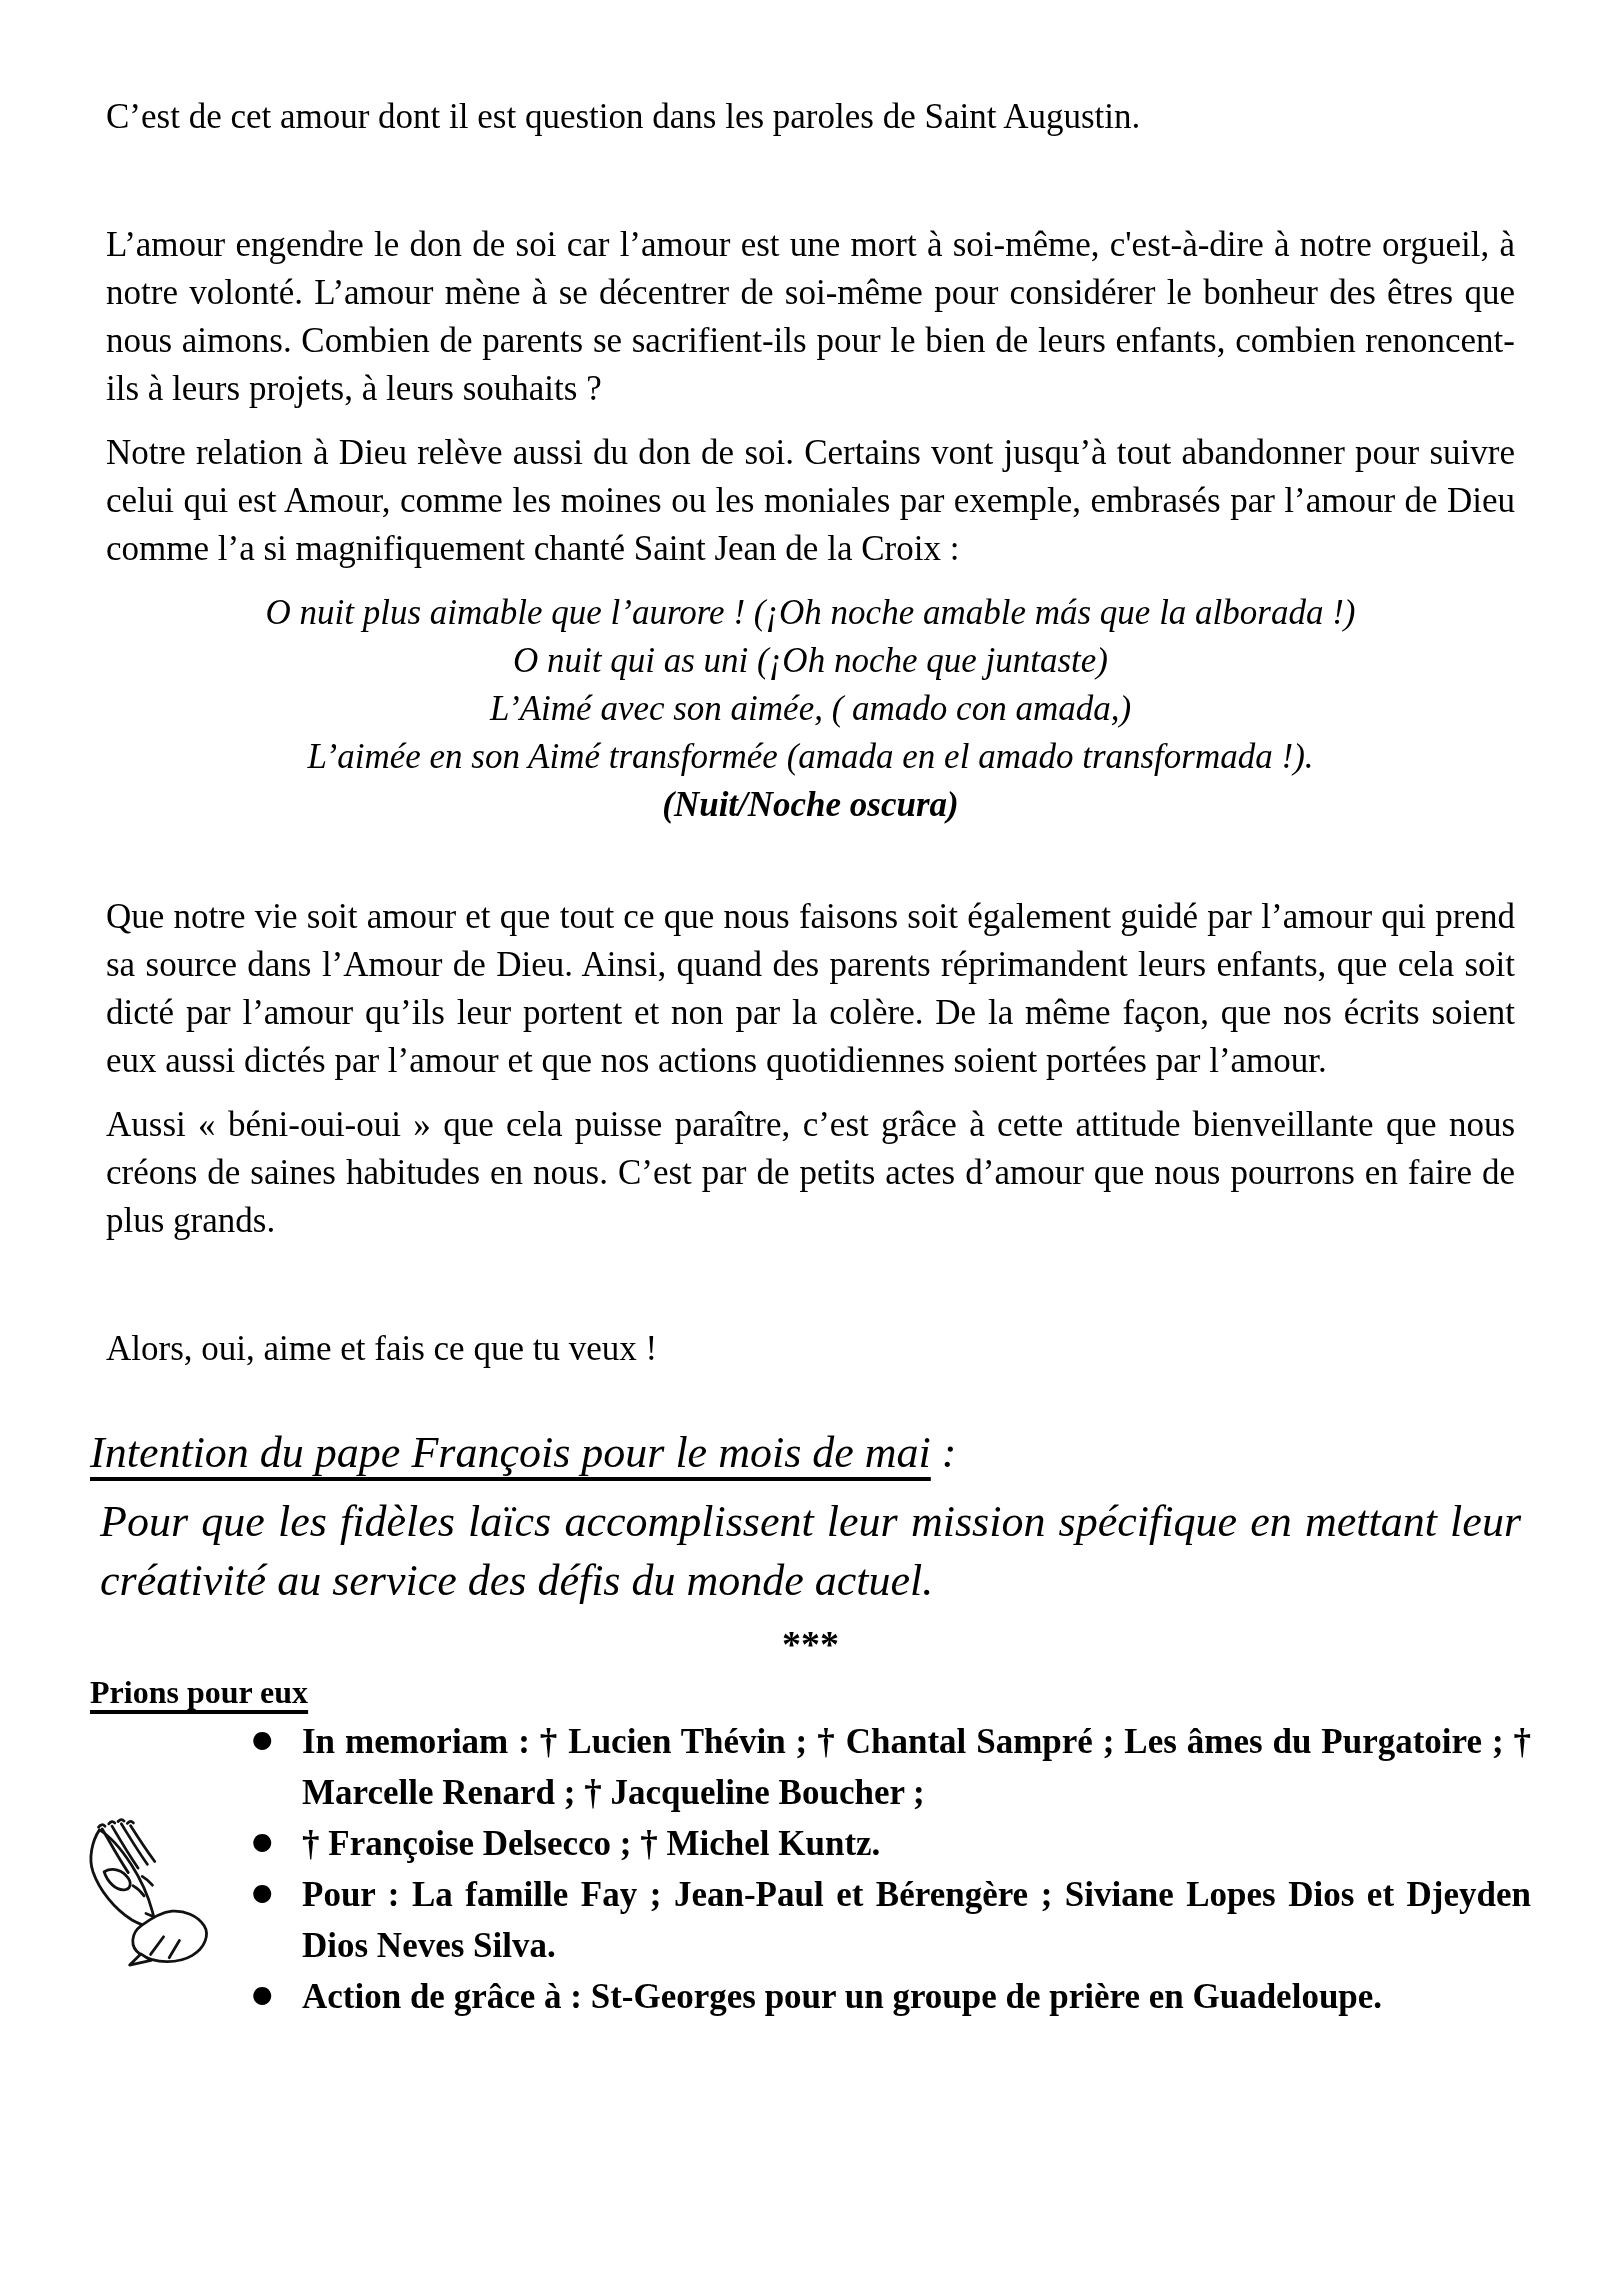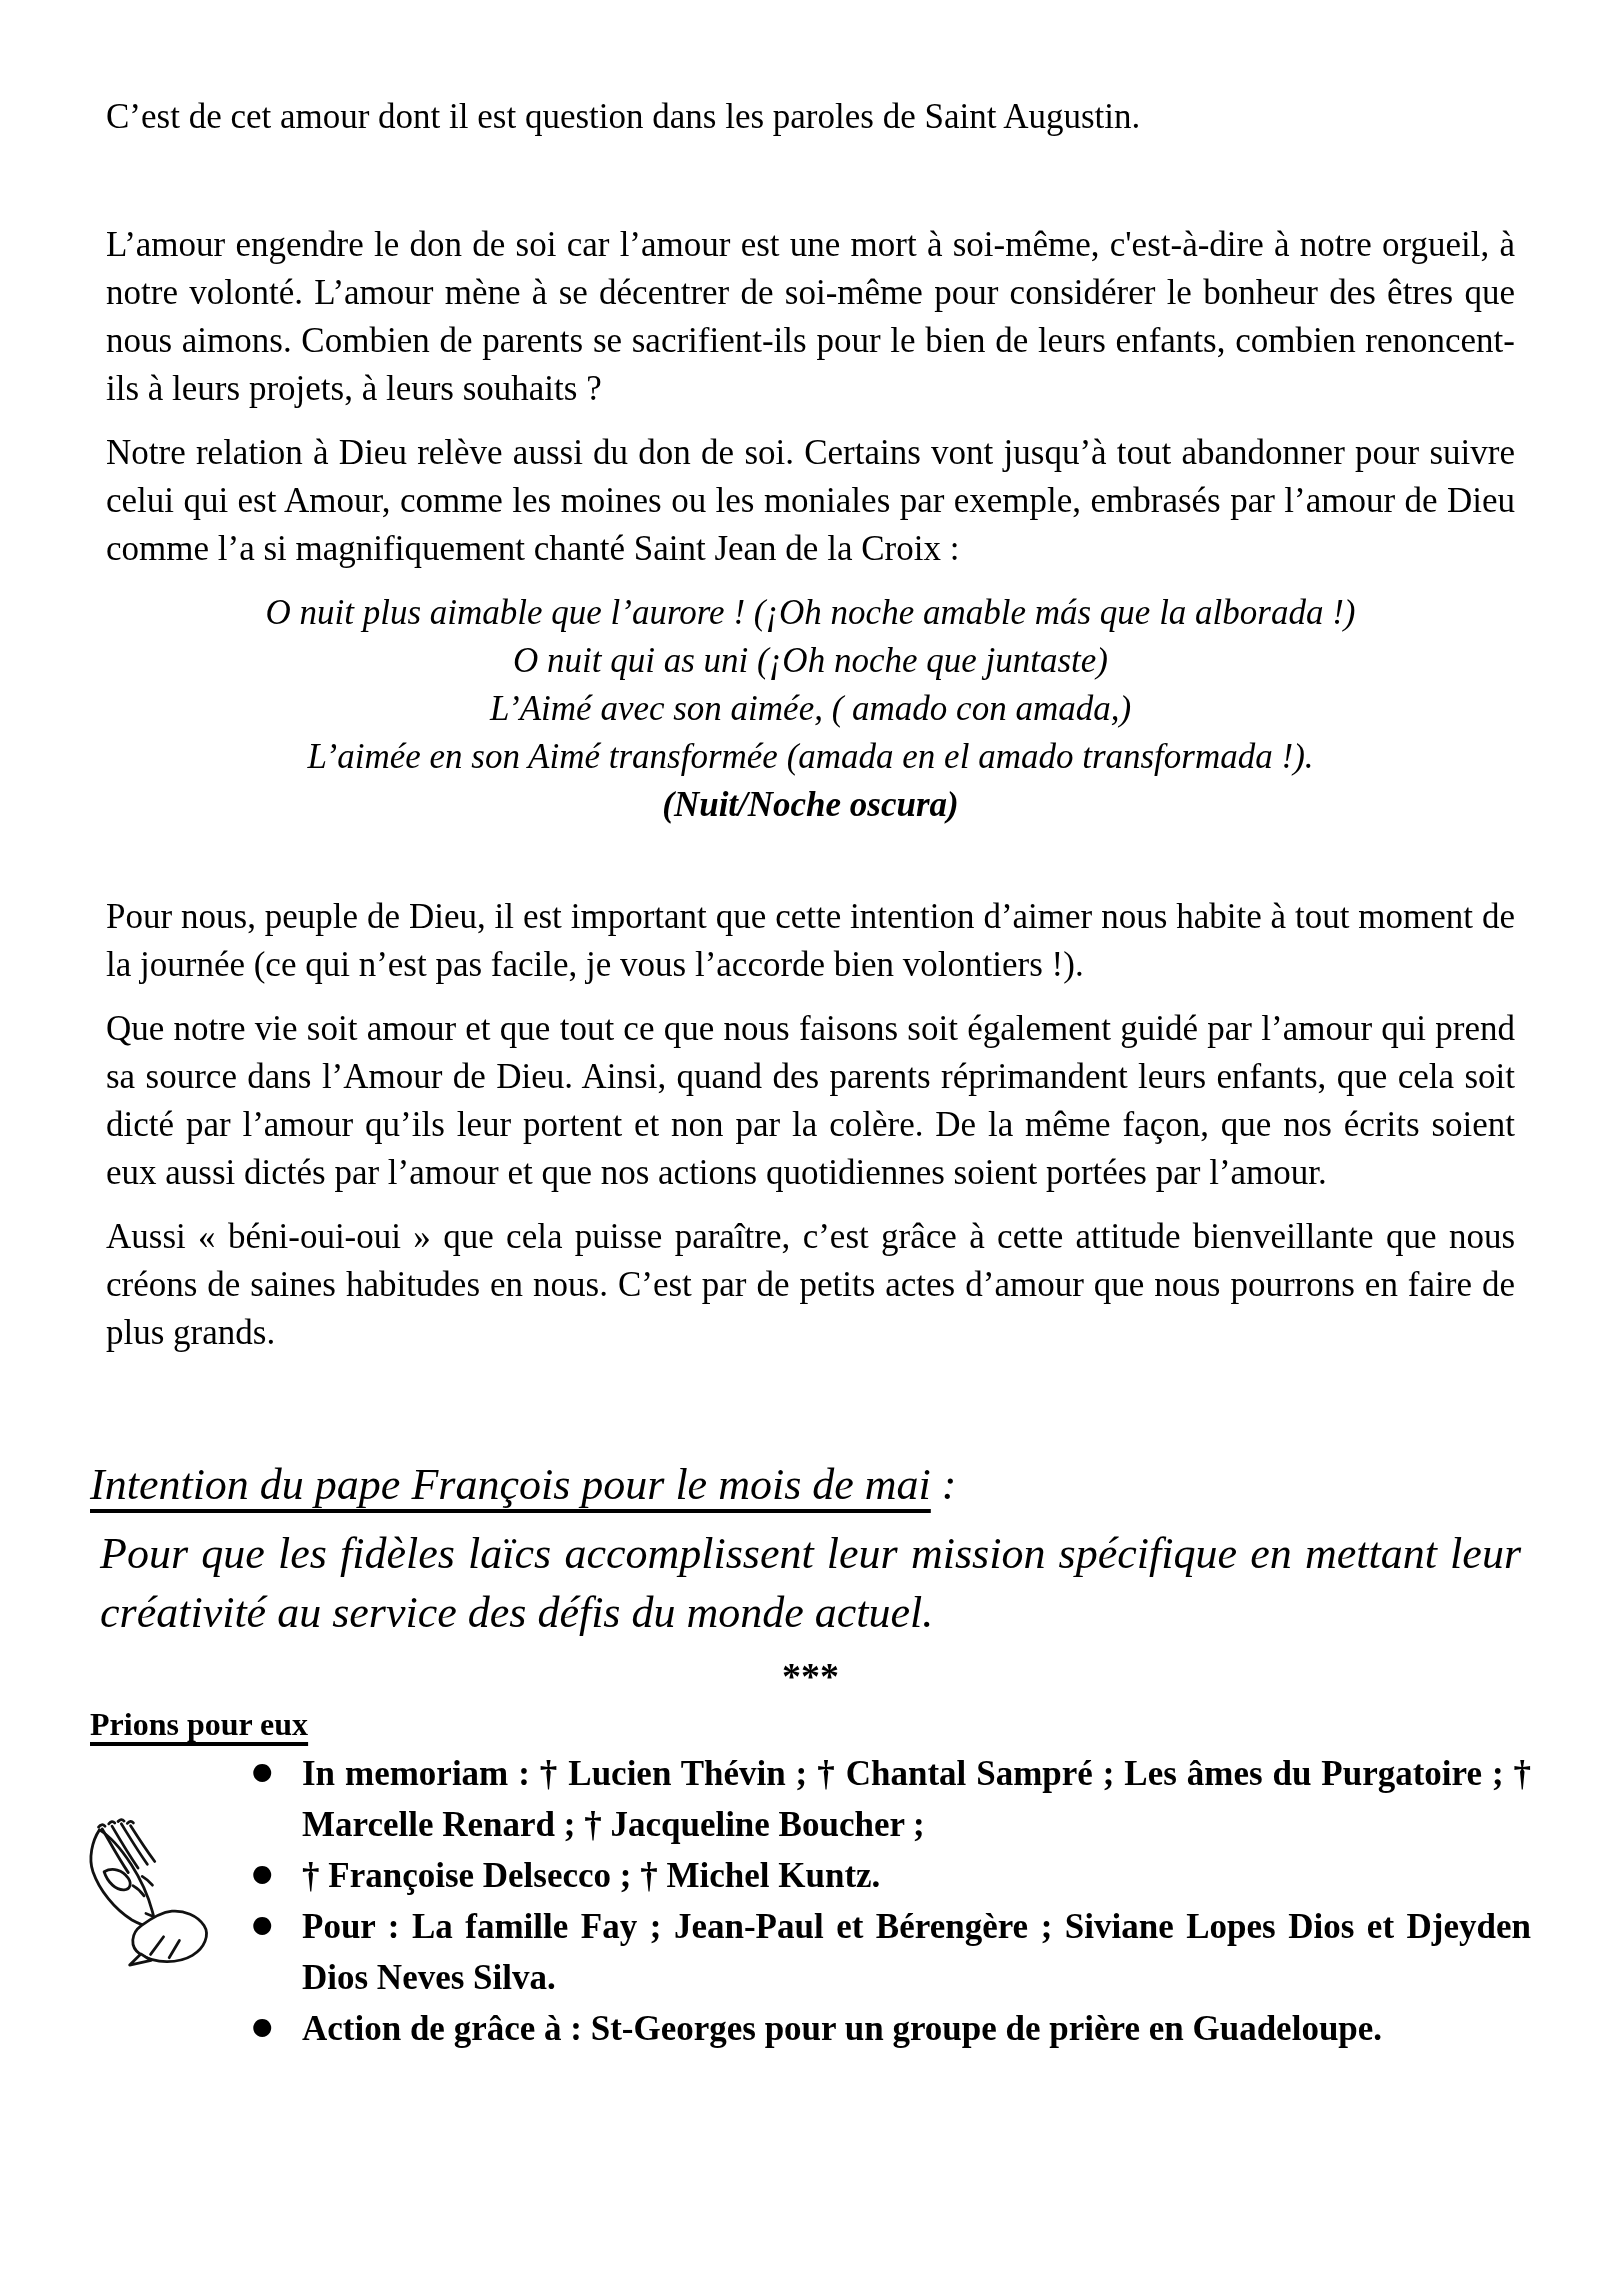--- a/index.html
+++ b/index.html
@@ -128,28 +128,28 @@
   <div class="poem">
     <div class="poem-line">O nuit plus aimable que l’aurore !  (¡Oh noche amable más que la alborada !)</div>
     <div class="poem-line">O nuit qui as uni  (¡Oh noche que juntaste)</div>
     <div class="poem-line">L’Aimé avec son aimée, ( amado con amada,)</div>
     <div class="poem-line">L’aimée en son Aimé transformée  (amada en el amado transformada !).</div>
     <div class="poem-line poem-source">(Nuit/Noche oscura)</div>
   </div>
 
   <div class="gap"></div>
 
-  <p class="para">Pour nous, peuple de Dieu, il est important que cette intention d’aimer nous habite à tout moment de la journée (ce qui n’est pas facile, je vous l’accorde bien volontiers !).</p>
 
   <p class="para">Que notre vie soit amour et que tout ce que nous faisons soit également guidé par l’amour qui prend sa source dans l’Amour de Dieu. Ainsi, quand des parents réprimandent leurs enfants, que cela soit dicté par l’amour qu’ils leur portent et non par la colère. De la même façon, que nos écrits soient eux aussi dictés par l’amour et que nos actions quotidiennes soient portées par l’amour.</p>
 
   <p class="para">Aussi « béni-oui-oui » que cela puisse paraître, c’est grâce à cette attitude bienveillante que nous créons de saines habitudes en nous. C’est par de petits actes d’amour que nous pourrons en faire de plus grands.</p>
 
   <div class="gap"></div>
 
+  <p class="para single-line">Alors, oui,  aime et fais ce que tu veux !</p>
 
 
   <div class="gap-small"></div>
 
   <div class="intention-heading">
     <span class="u">Intention du pape François pour le mois de mai</span><span> :</span>
   </div>
 
   <p class="intention-text">Pour que les fidèles laïcs accomplissent leur mission spécifique en mettant leur créativité au service des défis du monde actuel.</p>
 

